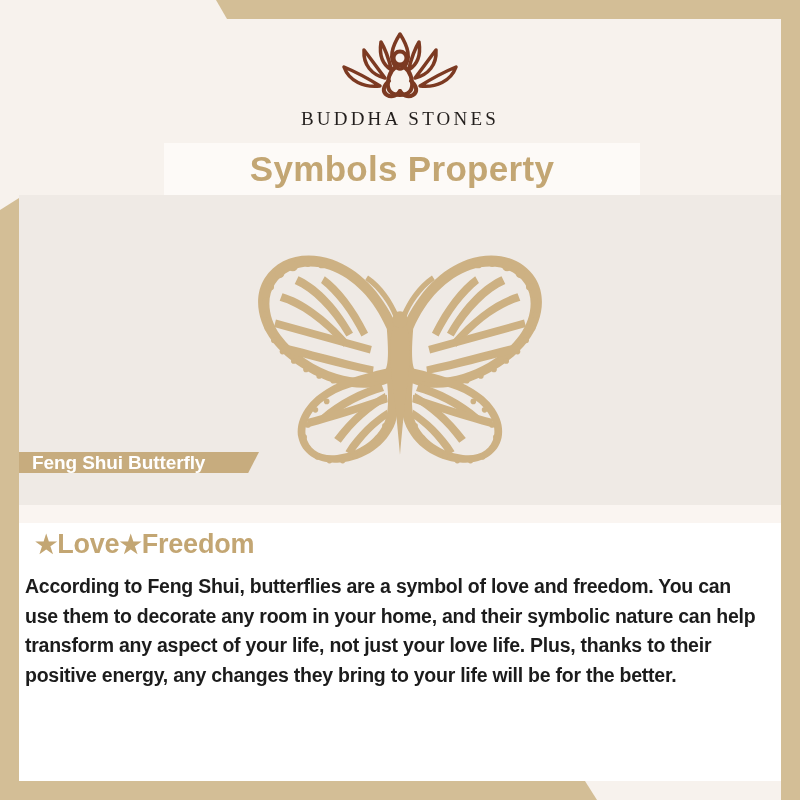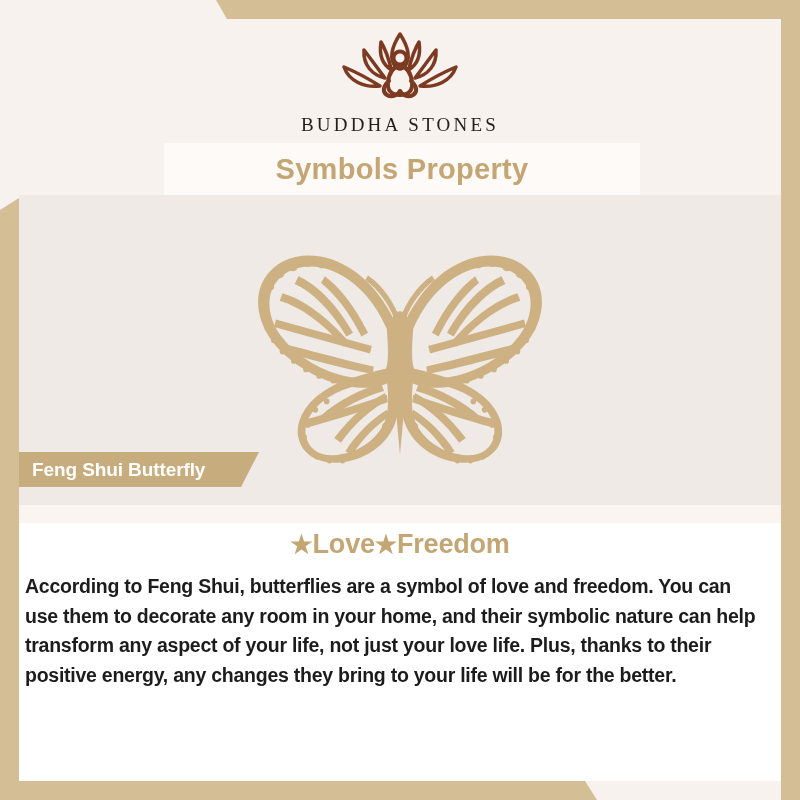--- a/index.html
+++ b/index.html
@@ -69,41 +69,41 @@
   }
   .logo-mark {
     margin-top: 8px;
     width: 150px; height: 80px;
   }
   .logo-wordmark {
     font-family: "Liberation Serif", serif;
     font-size: 19px;
     letter-spacing: 3.2px;
     color: #231F1D;
-    margin-top: 7px;
+    margin-top: 1px;
   }
 
   
   .title-band {
     position: absolute;
     left: 0; top: 124px;
     width: 762px; height: 52px;
     background: #F7F2ED;
   }
   .title-band-inner {
     position: absolute;
     left: 145px; top: 0;
     width: 476px; height: 52px;
     background: #FDFAF7;
     display: flex;
     align-items: center;
     justify-content: center;
   }
   .title-text {
-    font-size: 29px;
+    font-size: 35px;
     font-weight: bold;
     color: #C3A673;
     letter-spacing: 0.3px;
     font-stretch: condensed;
   }
 
   
   .butterfly-panel {
     position: absolute;
     left: 0; top: 176px;
@@ -116,21 +116,21 @@
   .butterfly-svg {
     width: 340px;
     height: 235px;
     margin-top: 4px;
   }
 
   
   .banner {
     position: absolute;
     left: 0; top: 433px;
-    width: 240px; height: 35px;
+    width: 240px; height: 21px;
     background: #C7AC7E;
     clip-path: polygon(0 0, 240px 0, 222px 35px, 0 35px);
     display: flex;
     align-items: center;
   }
   .banner-label {
     color: #FFFFFF;
     font-size: 19px;
     font-weight: bold;
     padding-left: 13px;
@@ -146,26 +146,27 @@
   }
 
   
   .content {
     position: absolute;
     left: 0; top: 504px;
     width: 762px; height: 258px;
     background: #FFFFFF;
   }
   .tagline {
-    text-align: center;
+    text-align: left;
     font-size: 27px;
     font-weight: bold;
     color: #C3A673;
     margin-top: 6px;
     letter-spacing: -0.2px;
+    padding-left: 16px;
   }
   .tagline .star { font-size: 25px; }
   .body-copy {
     margin: 12px 17px 0 6px;
     font-size: 19.5px;
     font-weight: bold;
     line-height: 1.52;
     color: #1C1C1C;
     letter-spacing: -0.25px;
   }

